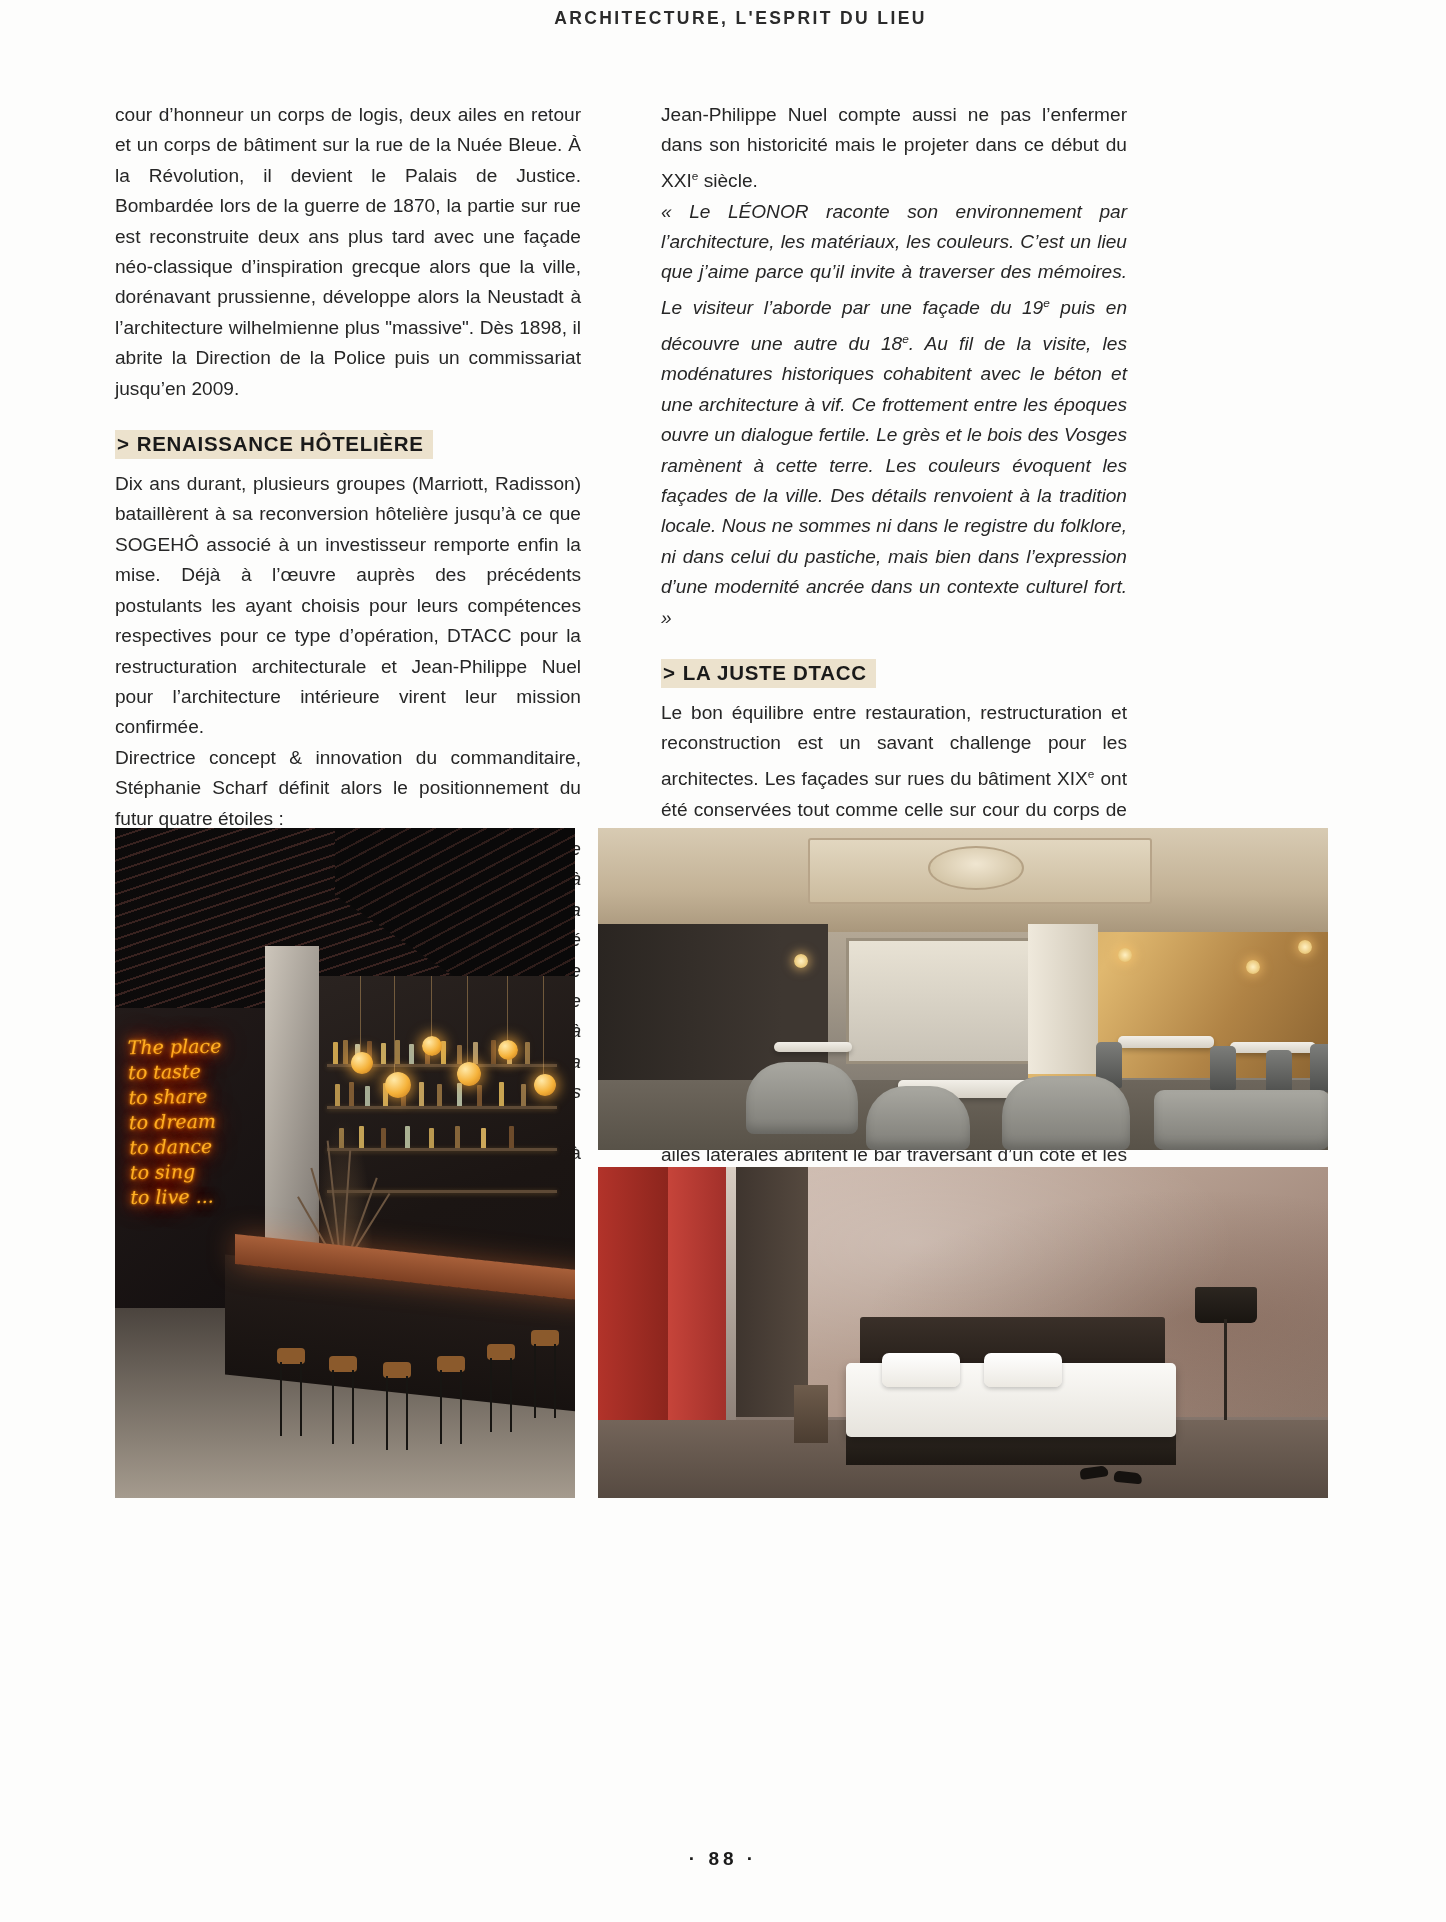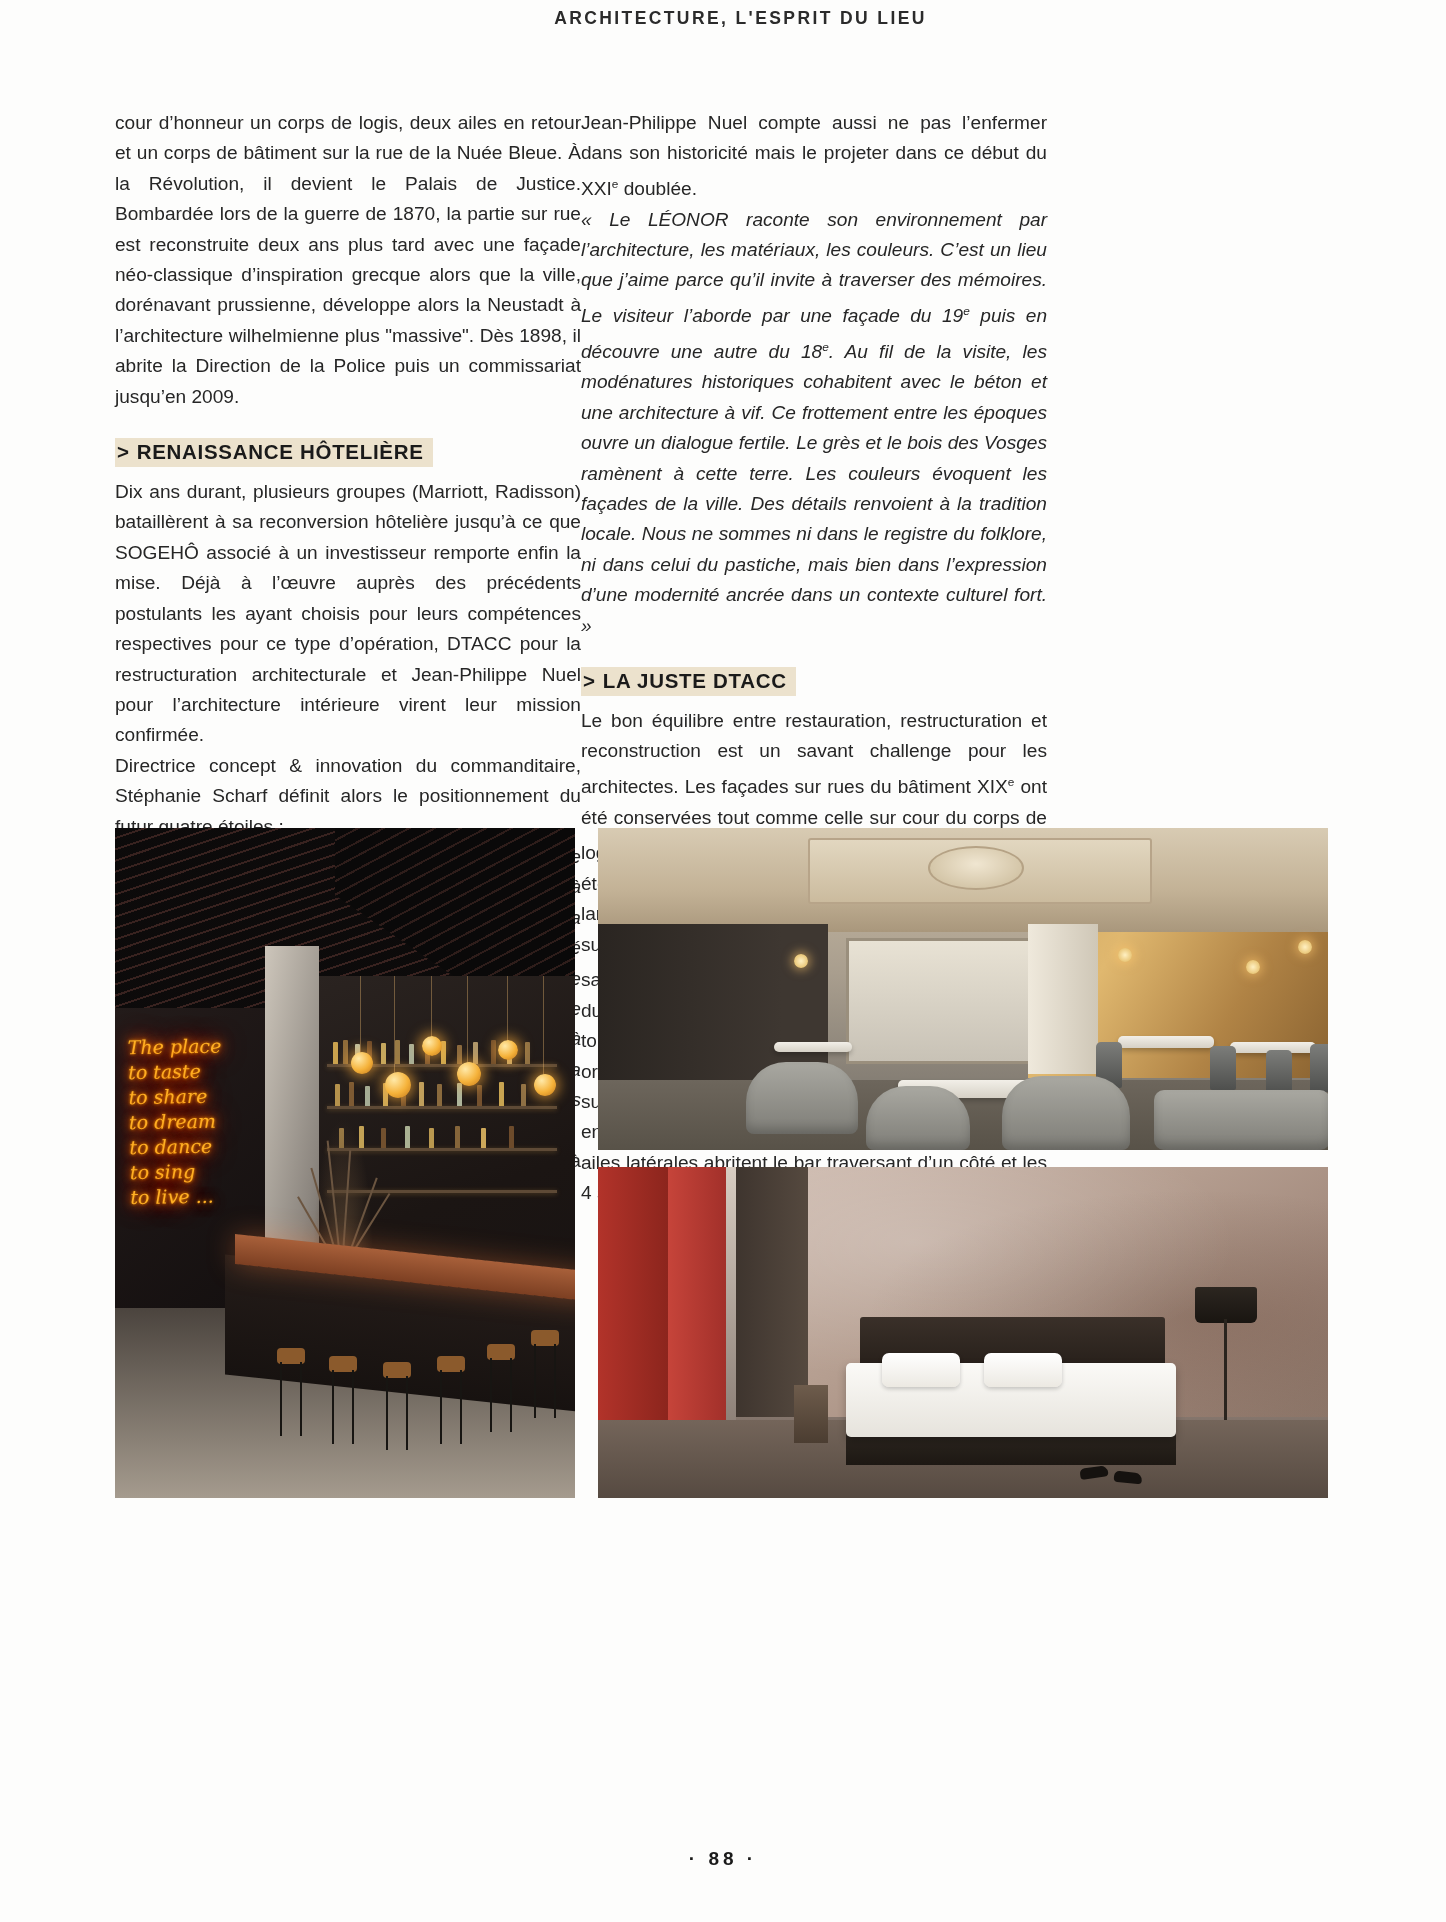--- a/index.html
+++ b/index.html
@@ -32,24 +32,25 @@
     font-size: 17.5px;
     letter-spacing: 2.4px;
     font-weight: 600;
     color: #2b2b2b;
     padding-left: 35px;
   }
 
   
   .columns {
     position: absolute;
-    top: 108px;
+    top: 100px;
     left: 115px;
     width: 1212px;
     display: flex;
+    gap: 80px;
   }
   .col {
     width: 466px;
   }
 
   p.body {
     margin: 0;
     font-size: 19.1px;
     line-height: 30.4px;
     text-align: justify;
@@ -354,21 +355,21 @@
         <span class="chev">&gt;</span><span>RENAISSANCE HÔTELIÈRE</span>
       </h2>
 
       <p class="body">Dix ans durant, plusieurs groupes (Marriott, Radisson) bataillèrent à sa reconversion hôtelière jusqu’à ce que SOGEHÔ associé à un investisseur remporte enfin la mise. Déjà à l’œuvre auprès des précédents postulants les ayant choisis pour leurs compétences respectives pour ce type d’opération, DTACC pour la restructuration architecturale et Jean-Philippe Nuel pour l’architecture intérieure virent leur mission confirmée.</p>
       <p class="body">Directrice concept &amp; innovation du commanditaire, Stéphanie Scharf définit alors le positionnement du futur quatre étoiles :</p>
       <p class="body italic">« Nous voulons qu’ici le luxe marche en baskets. Que chacun puisse pousser les portes et se laisser aller à la flânerie, parfois à la fête. Du matin à minuit, sur la terrasse, au bar ou au restaurant, nous avons imaginé un lieu ouvert où il fait bien être. C’est là notre essentiel : cultiver le plaisir, sans artifice, faire dialoguer les époques et les rythmes. Inviter les gens à se rencontrer autour d’un moment de qualité. La tendance est aux hôtels dits "lifestyle", mais j’aime plus simplement parler d’un hôtel à vivre... ensemble. »</p>
       <p class="body"> Bien avant la pandémie, l’établissement aspire à s’ouvrir pleinement aux Strasbourgeois.</p>
     </div>
 
     <div class="col">
-      <p class="body"><span>Jean-Philippe Nuel compte aussi ne pas l’enfermer dans son historicité mais le projeter dans ce début du XXI</span><sup>e</sup><span> doublée.</span></p>
+      <p class="body"><span>Jean-Philippe Nuel compte aussi ne pas l’enfermer dans son historicité mais le projeter dans ce début du XXI</span><sup>e</sup><span> siècle.</span></p>
 
       <p class="body italic"><span>« Le LÉONOR raconte son environnement par l’architecture, les matériaux, les couleurs. C’est un lieu que j’aime parce qu’il invite à traverser des mémoires. Le visiteur l’aborde par une façade du 19</span><sup>e</sup><span> puis en découvre une autre du 18</span><sup>e</sup><span>. Au fil de la visite, les modénatures historiques cohabitent avec le béton et une architecture à vif. Ce frottement entre les époques ouvre un dialogue fertile. Le grès et le bois des Vosges ramènent à cette terre. Les couleurs évoquent les façades de la ville. Des détails renvoient à la tradition locale. Nous ne sommes ni dans le registre du folklore, ni dans celui du pastiche, mais bien dans l’expression d’une modernité ancrée dans un contexte culturel fort. »</span></p>
 
       <h2 class="section">
         <span class="chev">&gt;</span><span>LA JUSTE DTACC</span>
       </h2>
 
       <p class="body"><span>Le bon équilibre entre restauration, restructuration et reconstruction est un savant challenge pour les architectes. Les façades sur rues du bâtiment XIX</span><sup>e</sup><span> ont été conservées tout comme celle sur cour du corps de logis XVIII</span><sup>e</sup><span> et des deux ailes. L’épaisseur du premier a été doublée pour disposer d’un vaste lobby à RDC largement ouvert sur la cour d’honneur et de chambres supplémentaires dans ses deux étages, en plus du salon central historique du 1</span><sup>er</sup><span>. Les décors du vestibule du second ont été maintenus, contrairement à sa toiture surélevée pour retrouver sa volumétrie originelle. Reconstruites entre leur ancienne façade sur rues restaurées et celles contemporaines sur cour en béton largement vitrées au niveau bas, les deux ailes latérales abritent le bar traversant d’un côté et les 4 salles de séminaires de l’autre.</span></p>
     </div>
   </div>

